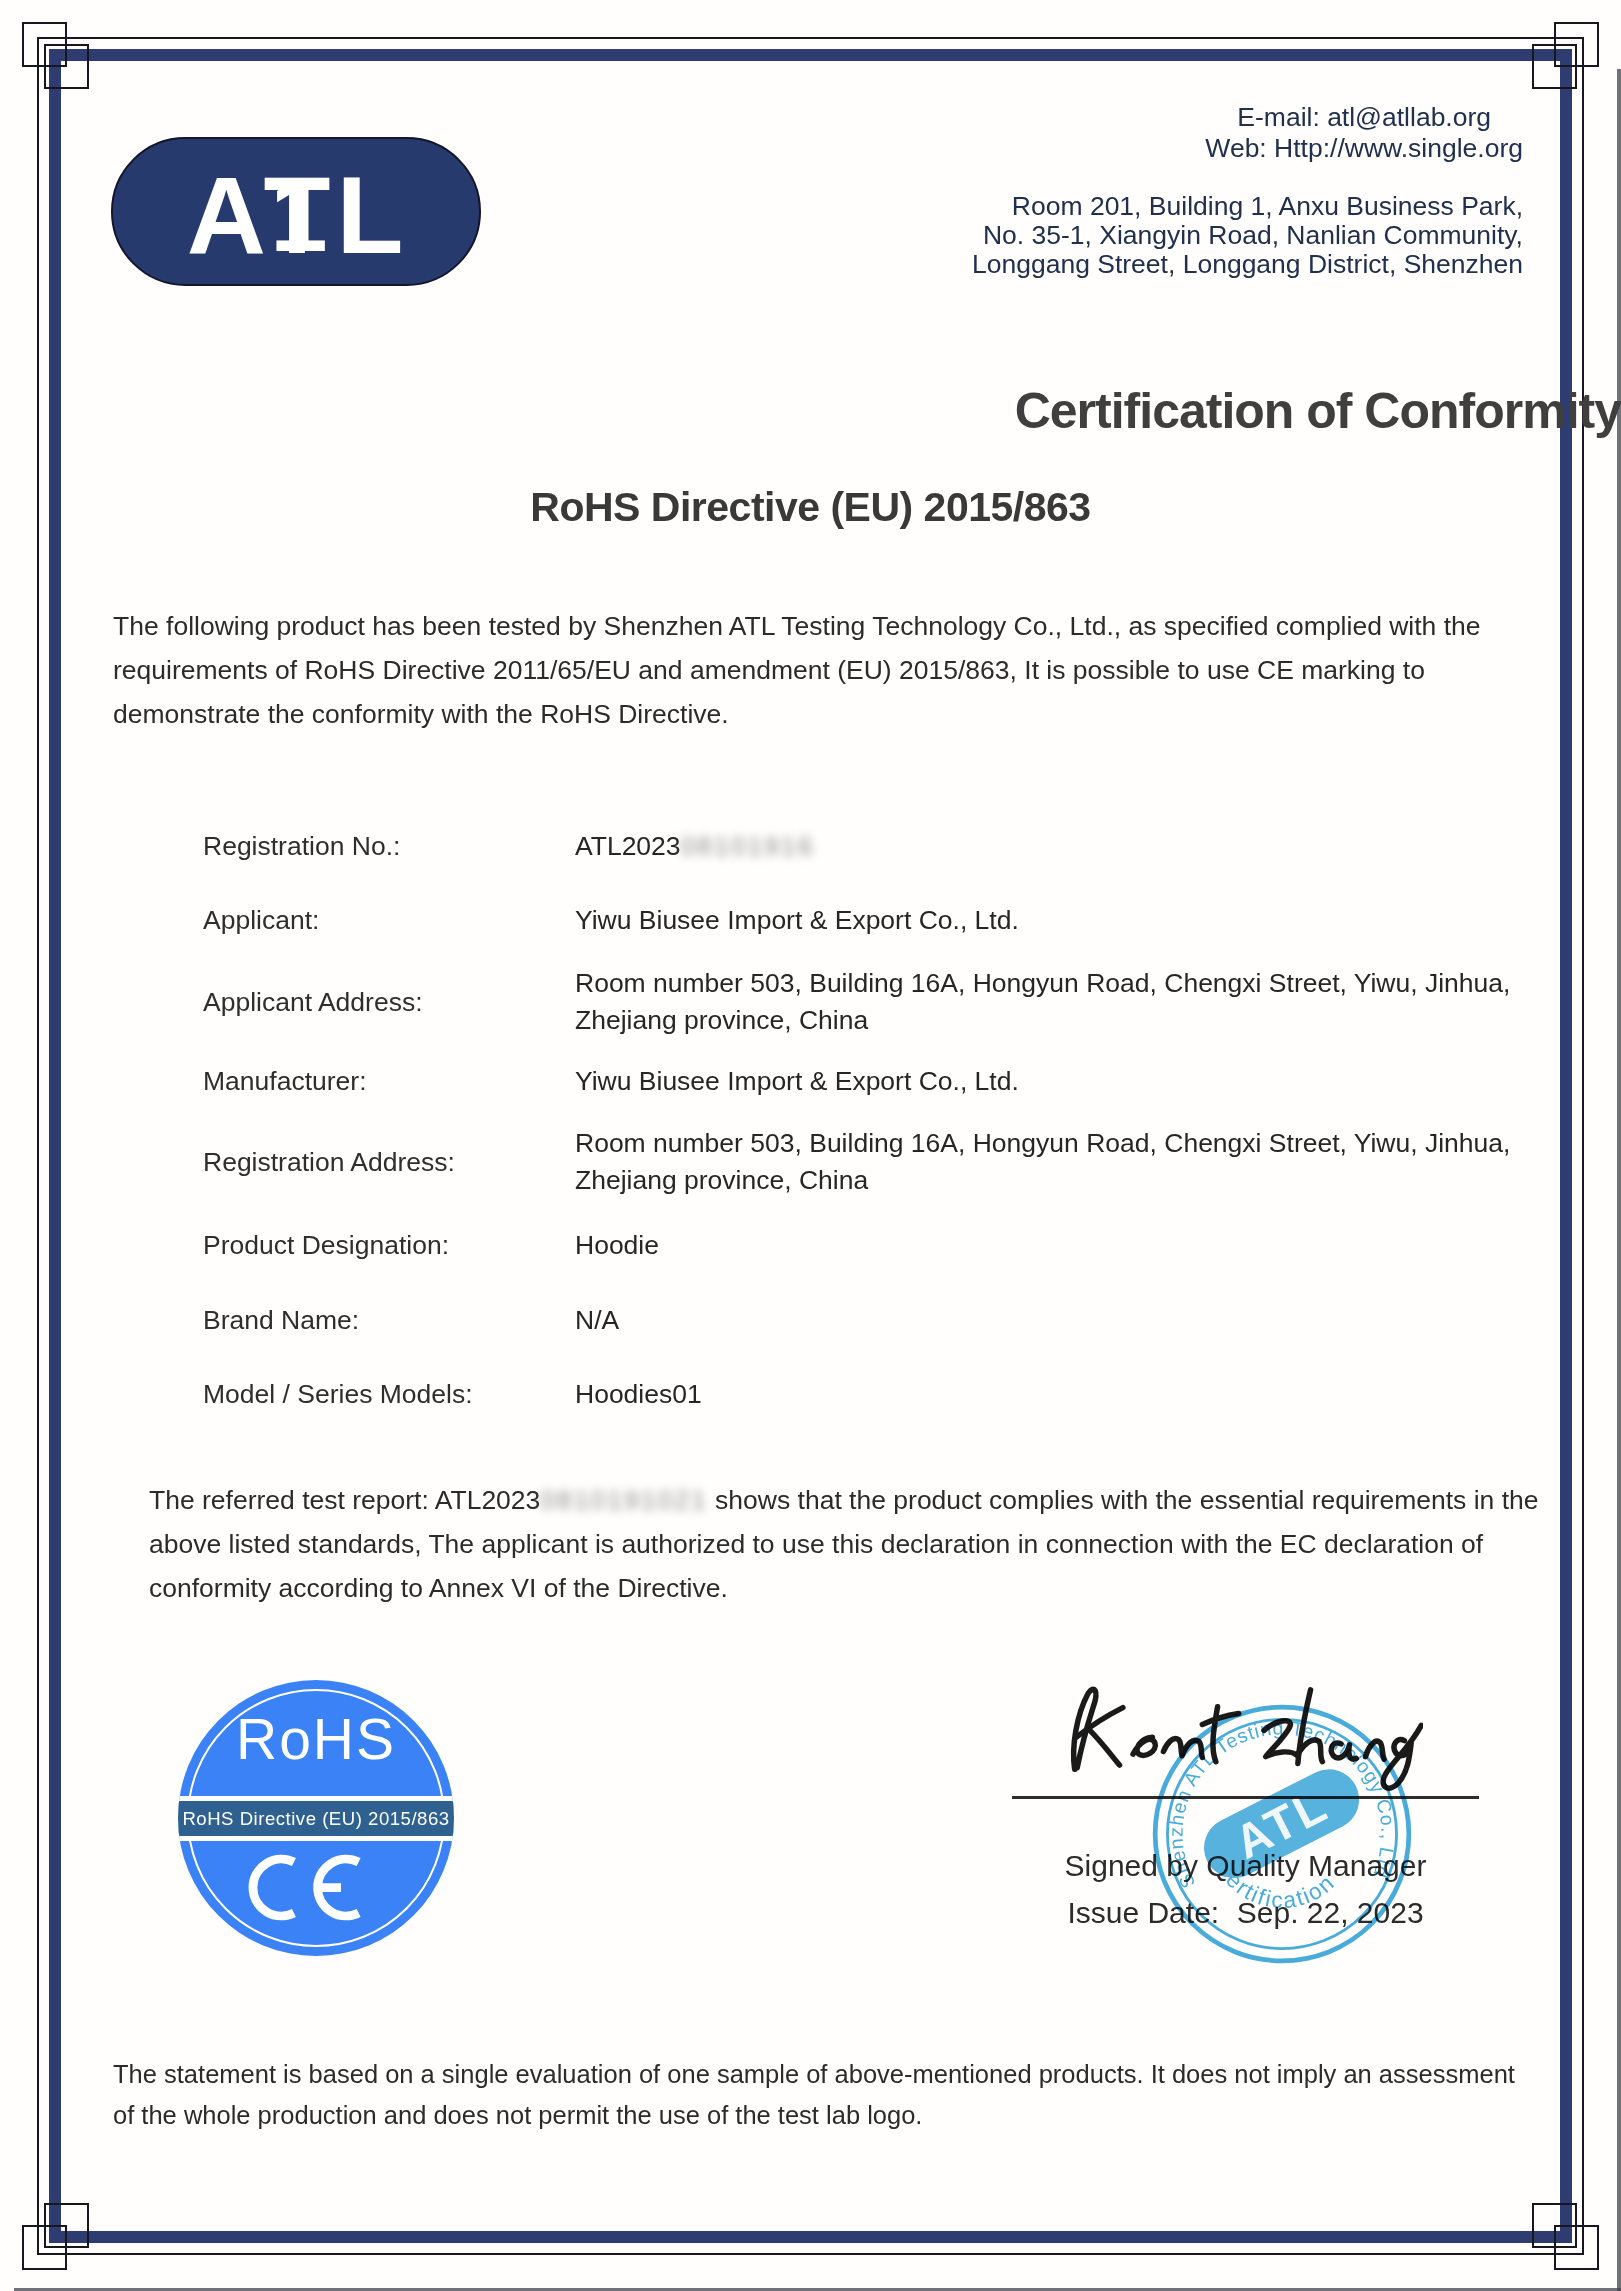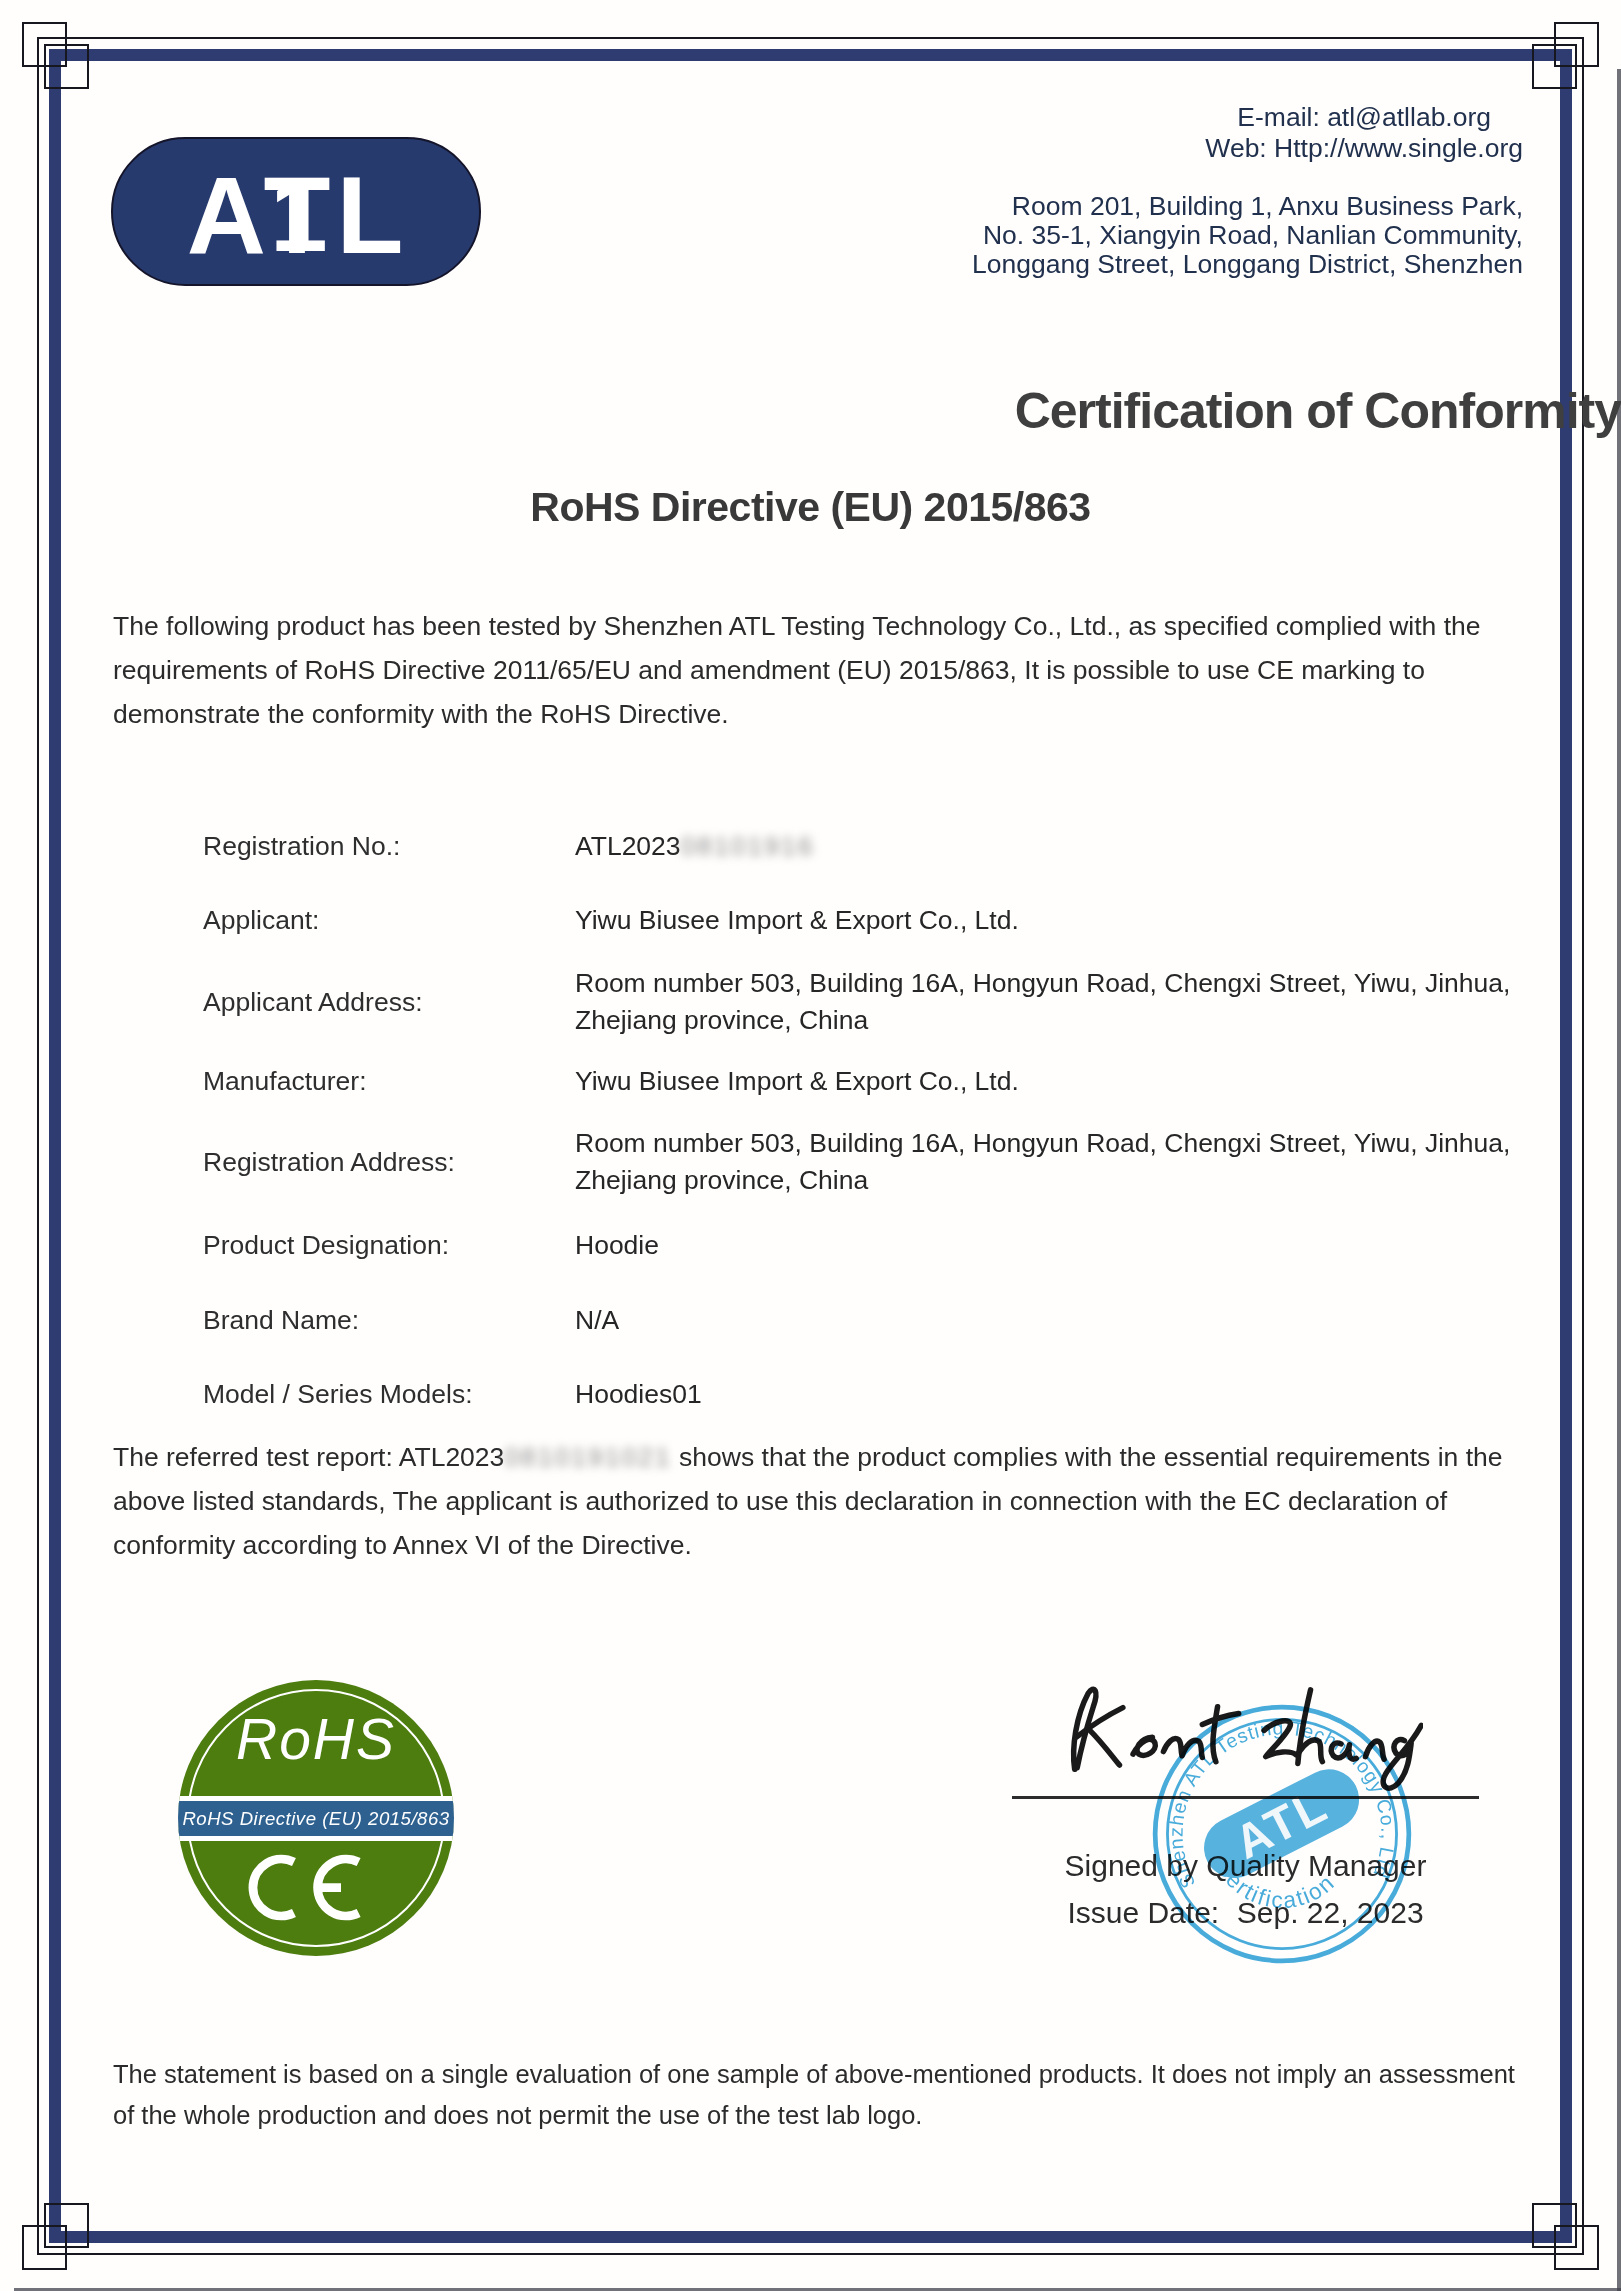--- a/index.html
+++ b/index.html
@@ -32,33 +32,33 @@
   
   .doc-title { position:absolute; left:0; right:0; top:382px; text-align:right;
                font-size:50px; font-weight:bold; color:#3f3f3f; letter-spacing:-1px; }
   .doc-subtitle { position:absolute; left:0; right:0; top:484px; text-align:center;
                font-size:41px; font-weight:bold; color:#393939; letter-spacing:-0.5px; }
 
   
   .para { position:absolute; left:113px; width:1402px; font-size:26.5px;
           line-height:44px; color:#2b2b2b; }
   .para-intro { top:604px; }
-  .para-report { top:1435px; }
+  .para-report { top:1478px;margin-left:36px; }
   .para-footer { top:2054px; line-height:41px; font-size:25.5px; }
 
   
   .field-row { position:absolute; left:159px; width:1358px; display:flex; align-items:center; }
   .f-label { width:372px; flex:0 0 372px; font-size:26.5px; color:#2e2e2e;margin-left:44px; }
   .f-value { flex:1; font-size:26.5px; line-height:37px; color:#262626; }
 
   .blur-mask { filter:blur(4.9px); color:#8b8b8b; letter-spacing:2px; user-select:none; }
 
   
   .badge { position:absolute; left:178px; top:1680px; width:276px; height:276px;
-           border-radius:50%; background:#4d7c0f; overflow:hidden;font-style:italic; }
+           border-radius:50%; background:#3b82f6; overflow:hidden; }
   .badge-ring { position:absolute; inset:8.8px; border:2.9px solid #ffffff; border-radius:50%; z-index:1; }
   .badge-rohs { position:absolute; top:25.5px; left:0; right:0; text-align:center;
                 font-size:57px; color:#ffffff; letter-spacing:2px; z-index:1; }
   .badge-band { position:absolute; top:116px; left:0; right:0; height:45px;
                 background:#ffffff; padding:4.9px 0; z-index:2; }
   .badge-band-inner { height:35px; background:#2e6190; color:#ffffff; font-size:18.6px;
                 text-align:center; line-height:35px; letter-spacing:0.5px; }
   .badge-ce { position:absolute; top:173px; left:0; right:0; text-align:center; z-index:1; }
 
   

